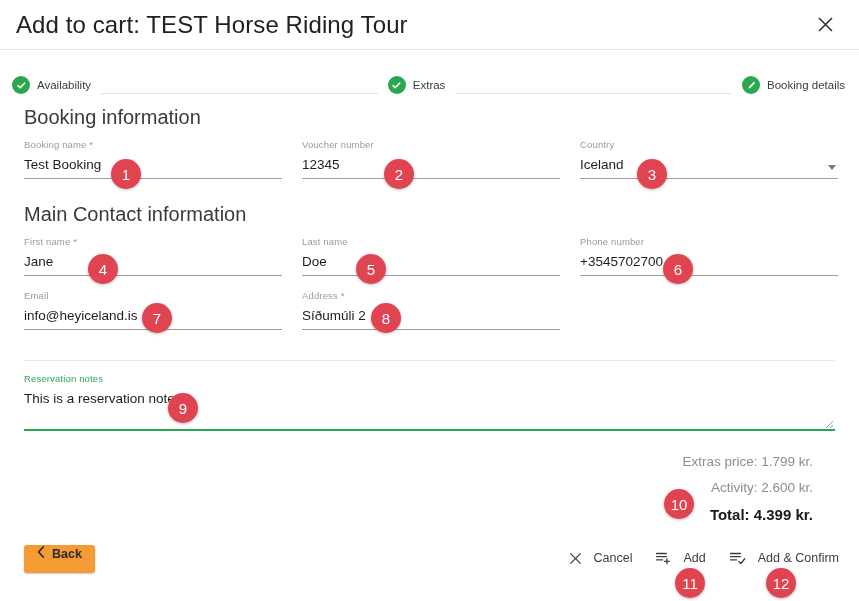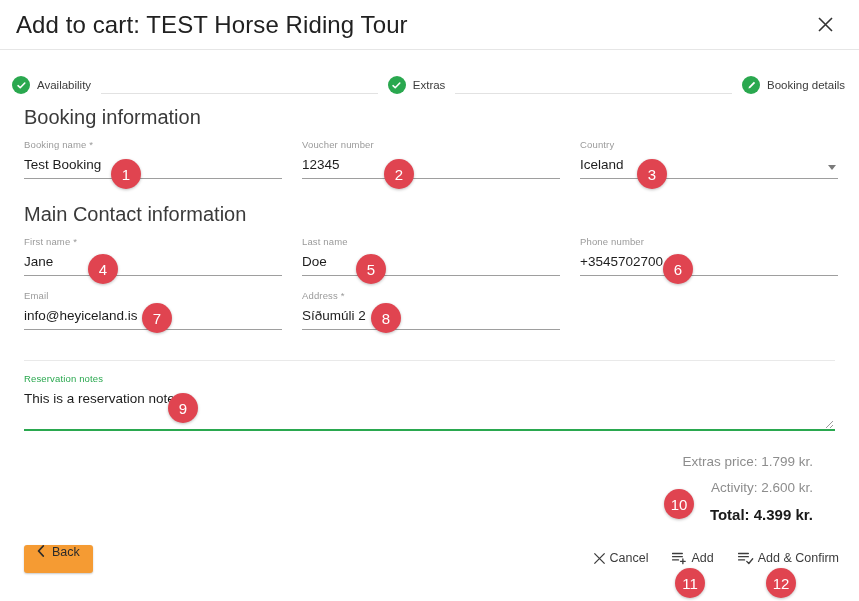--- a/index.html
+++ b/index.html
@@ -210,38 +210,39 @@
     top: 6px;
     height: 28px;
     min-width: 64px;
     background: #f59b33;
     border: none;
     border-radius: 3px;
     color: #2b2b2b;
     font-size: 12.5px;
     font-family: "Liberation Sans", sans-serif;
     display: flex;
-    align-items: flex-start;
+    align-items: flex-end;
     gap: 7px;
-    padding: 0 13px;
+    padding: 12px 13px;
     cursor: pointer;
     box-shadow: 0 1px 2px rgba(0,0,0,.22);
+    font-weight: bold;
   }
   .action-group {
     position: absolute;
     right: 16px;
     top: 8px;
     display: flex;
     align-items: center;
     gap: 16px;
   }
   .action-btn {
     display: flex;
     align-items: center;
-    gap: 4px;
+    gap: 12px;
     background: transparent;
     border: none;
     font-size: 12.5px;
     color: #3d3d3d;
     font-family: "Liberation Sans", sans-serif;
     cursor: pointer;
     padding: 4px 4px;
     position: relative;
   }
   .action-btn svg { display: block; }

